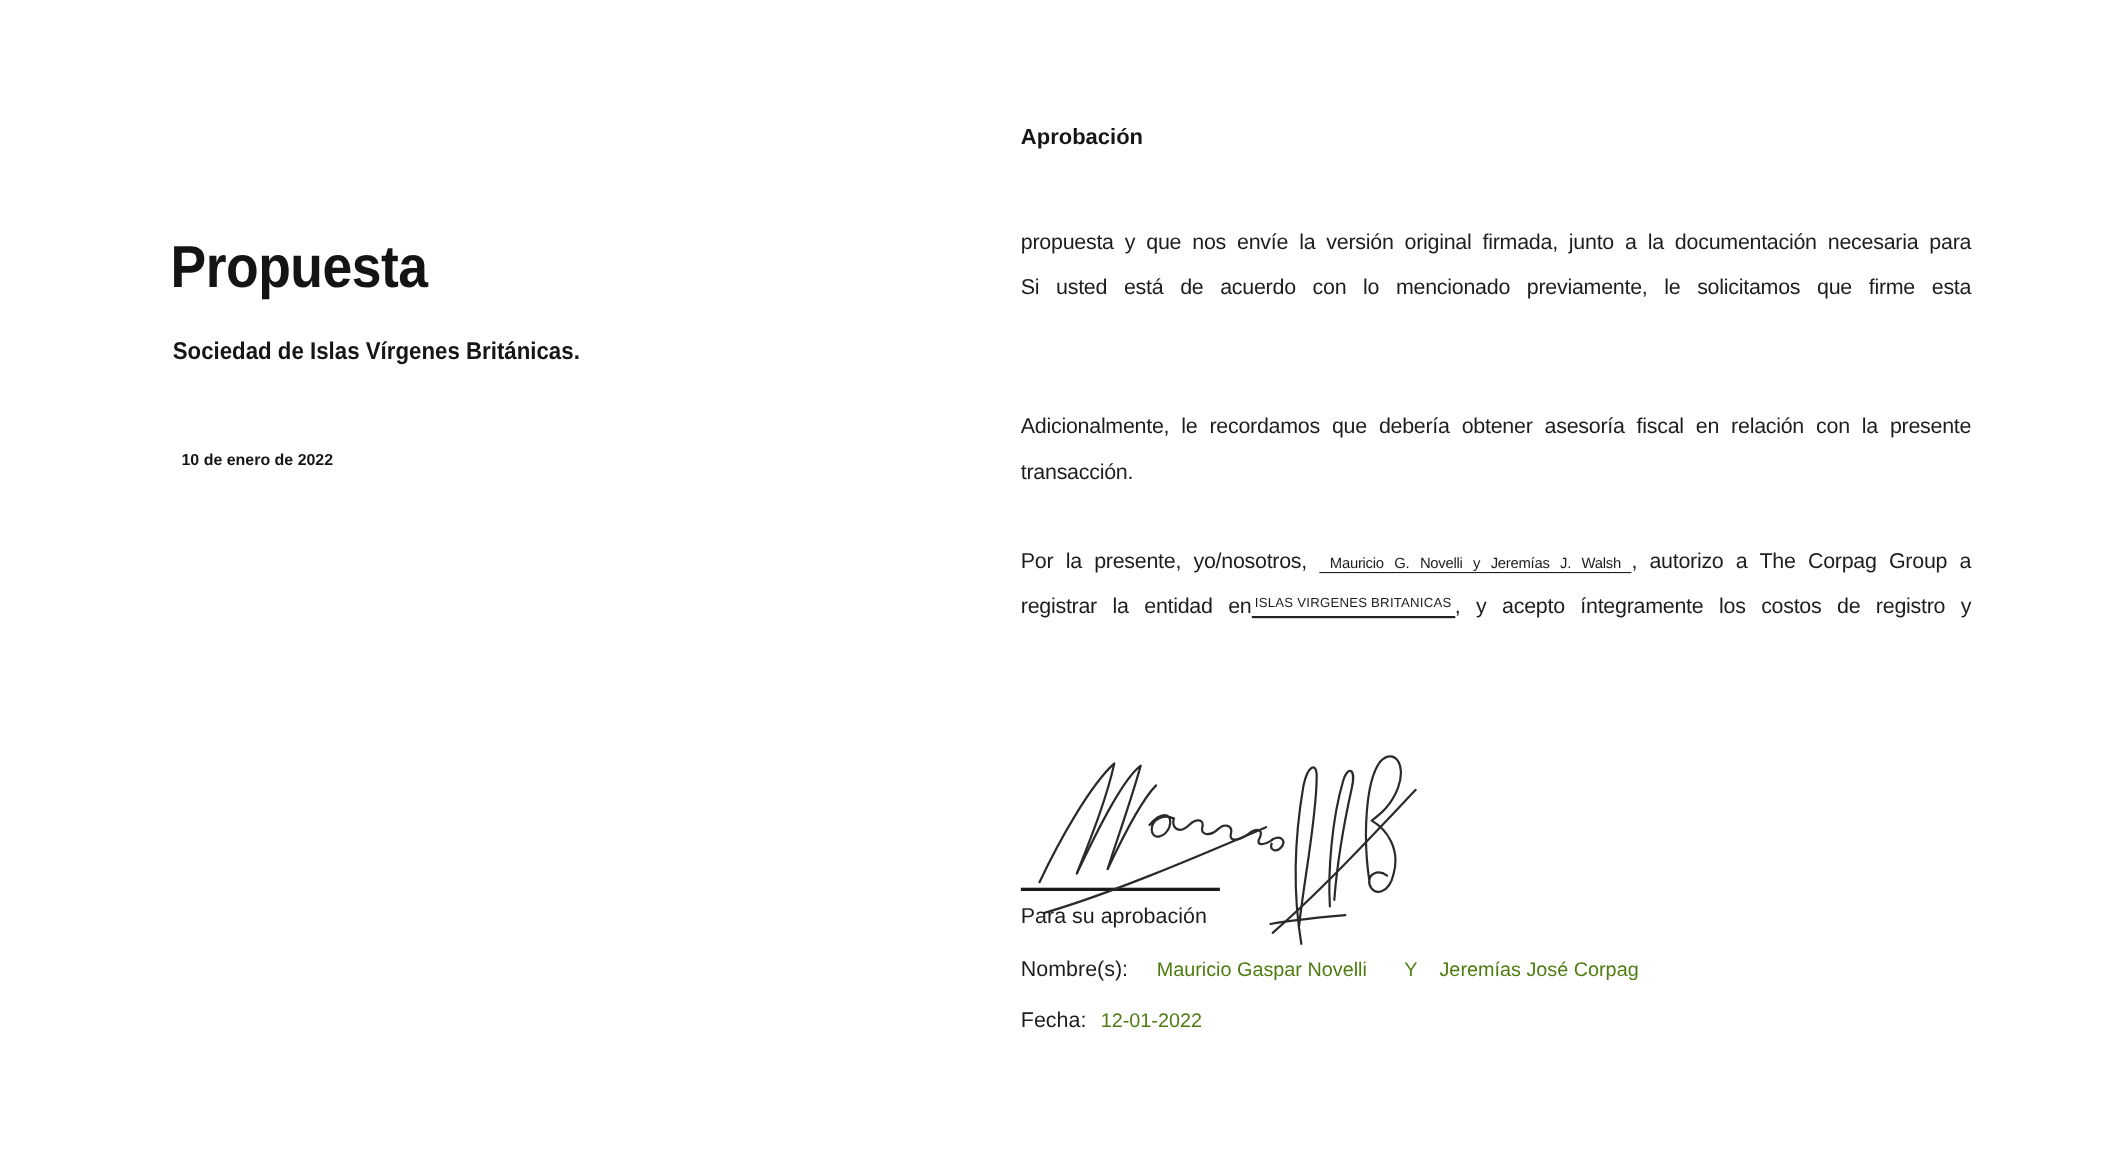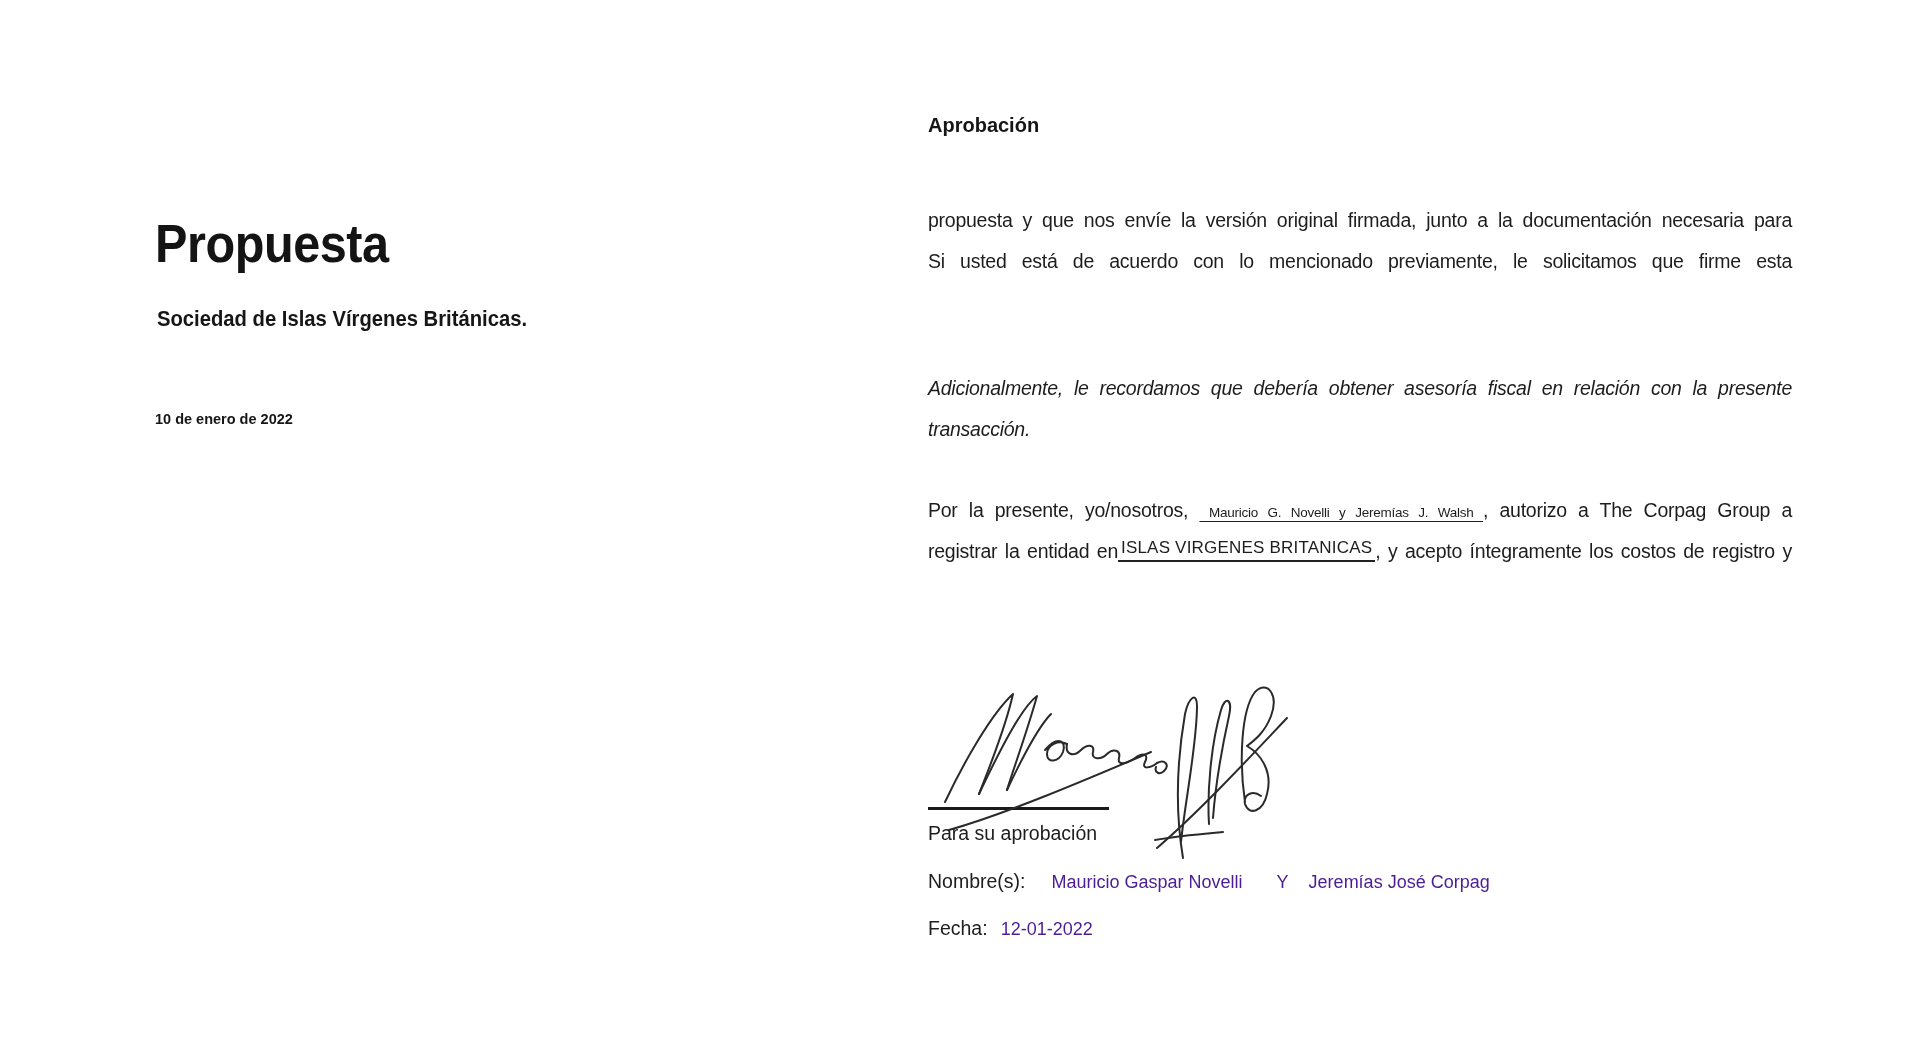--- a/index.html
+++ b/index.html
@@ -24,33 +24,33 @@
     letter-spacing: -0.5px; white-space: nowrap;
     transform: scaleX(0.9); transform-origin: left top;
   }
   .doc-subtitle {
     position: absolute; left: 157px; top: 306px;
     font-size: 22px; font-weight: 700; color: #161616;
     white-space: nowrap;
     transform: scaleX(0.92); transform-origin: left top;
   }
   .doc-date {
-    position: absolute; left: 155px; top: 411px;
+    position: absolute; left: 165px; top: 411px;
     font-size: 14.5px; font-weight: 700; color: #161616;
     white-space: nowrap;
   }
 
   
   .approval-heading {
     position: absolute; left: 0; top: 113px;
     font-size: 20px; font-weight: 700; line-height: 24px; color: #161616;
   }
   .para { position: absolute; left: 0; width: 864px; font-size: 19.5px; letter-spacing: -0.25px; }
   .para-1 { top: 200px; }
-  .para-2 { top: 368px; font-style: italic; }
+  .para-2 { top: 368px; }
   .para-3 { top: 490px; }
   .line { height: 41px; line-height: 41px; white-space: normal; }
   .justify-last { text-align: justify; text-align-last: justify; }
   .left-last { text-align: left; text-align-last: left; }
 
   .name-field {
     font-size: 13.5px;
     text-decoration: underline;
     text-decoration-thickness: 1.3px;
     text-underline-offset: 4px;
@@ -58,21 +58,21 @@
   }
   .entity-field {
     display: inline-block;
     border-bottom: 2px solid #222222;
     padding: 0 3px;
     line-height: 14px;
     vertical-align: baseline;
   }
   .entity-text {
     position: relative; top: -5px;
-    font-size: 17px; letter-spacing: 0.2px; white-space: nowrap;
+    font-size: 12px; letter-spacing: 0.2px; white-space: nowrap;
   }
 
   
   .sig-rule {
     position: absolute; left: 0; top: 807px;
     width: 181px; height: 3px; background: #1a1a1a;
   }
   .sig-svg {
     position: absolute; left: -13px; top: 652px;
     width: 380px; height: 212px;
@@ -83,21 +83,21 @@
     font-size: 19.5px; line-height: 26px;
   }
   .names-row {
     position: absolute; left: 0; top: 868px;
     font-size: 19.5px; line-height: 26px; white-space: nowrap;
   }
   .fecha-row {
     position: absolute; left: 0; top: 915px;
     font-size: 19.5px; line-height: 26px; white-space: nowrap;
   }
-  .fill-value { font-size: 18px; color: #4c1d95; }
+  .fill-value { font-size: 18px; color: #4d7c0f; }
   .names-row .v1 { margin-left: 26px; }
   .names-row .vc { margin-left: 34px; }
   .names-row .v2 { margin-left: 20px; }
   .fecha-row .v1 { margin-left: 13px; }
 </style>
 </head>
 <body>
 
 <div class="canvas">
 

